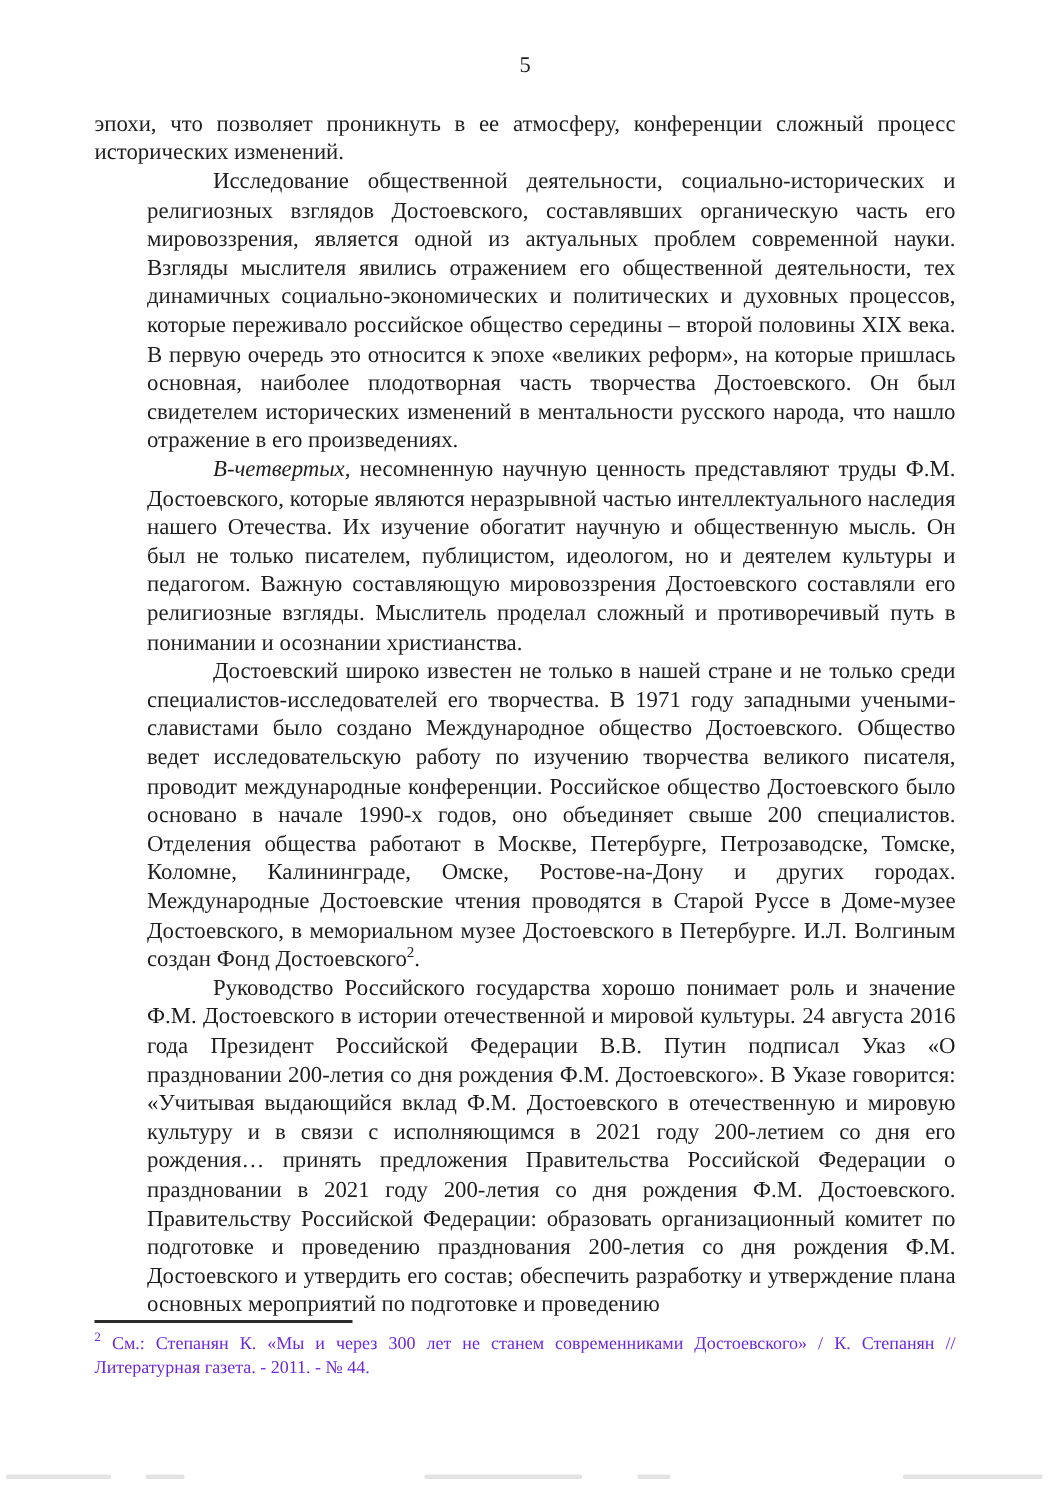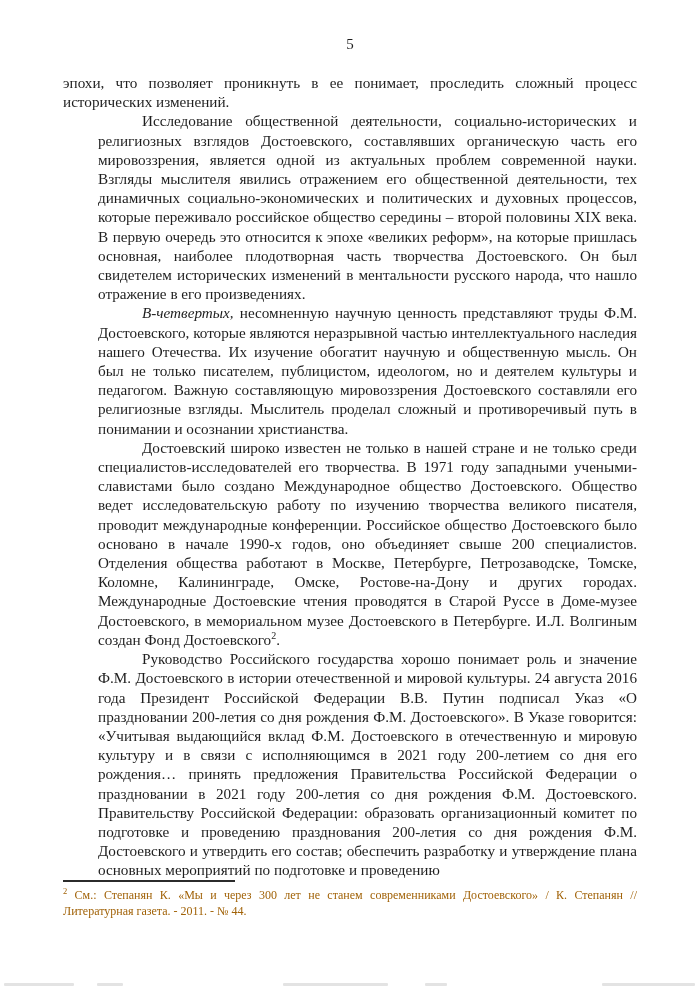--- a/index.html
+++ b/index.html
@@ -55,21 +55,21 @@
   .footnote-sep {
     width: 172px;
     height: 0;
     border-top: 2px solid #2b2b2b;
     margin-bottom: 6px;
   }
   .footnote {
     font-size: 12px;
     line-height: 15.5px;
     text-align: justify;
-    color: #a16207;
+    color: #6d28d9;
   }
   .footnote sup {
     font-size: 8.5px;
     line-height: 0;
   }
   .footer-marks {
     position: absolute;
     top: 983px;
     left: 0;
     width: 700px;
@@ -89,21 +89,21 @@
   .m5 { left: 602px; width: 93px; }
 </style>
 </head>
 <body>
 
 <div class="page">
 
   <div class="page-number">5</div>
 
   <div class="body-text">
-      <p class=""><span>эпохи, что позволяет проникнуть в ее понимает, проследить сложный процесс исторических изменений.</span></p>
+      <p class=""><span>эпохи, что позволяет проникнуть в ее атмосферу, конференции сложный процесс исторических изменений.</span></p>
       <p class="indent"><span>Исследование общественной деятельности, социально-исторических и религиозных взглядов Достоевского, составлявших органическую часть его мировоззрения, является одной из актуальных проблем современной науки. Взгляды мыслителя явились отражением его общественной деятельности, тех динамичных социально-экономических и политических и духовных процессов, которые переживало российское общество середины – второй половины XIX века. В первую очередь это относится к эпохе «великих реформ», на которые пришлась основная, наиболее плодотворная часть творчества Достоевского. Он был свидетелем исторических изменений в ментальности русского народа, что нашло отражение в его произведениях.</span></p>
       <p class="indent"><i>В-четвертых,</i><span> несомненную научную ценность представляют труды Ф.М. Достоевского, которые являются неразрывной частью интеллектуального наследия нашего Отечества. Их изучение обогатит научную и общественную мысль. Он был не только писателем, публицистом, идеологом, но и деятелем культуры и педагогом. Важную составляющую мировоззрения Достоевского составляли его религиозные взгляды. Мыслитель проделал сложный и противоречивый путь в понимании и осознании христианства.</span></p>
       <p class="indent"><span>Достоевский широко известен не только в нашей стране и не только среди специалистов-исследователей его творчества. В 1971 году западными учеными-славистами было создано Международное общество Достоевского. Общество ведет исследовательскую работу по изучению творчества великого писателя, проводит международные конференции. Российское общество Достоевского было основано в начале 1990-х годов, оно объединяет свыше 200 специалистов. Отделения общества работают в Москве, Петербурге, Петрозаводске, Томске, Коломне, Калининграде, Омске, Ростове-на-Дону и других городах. Международные Достоевские чтения проводятся в Старой Руссе в Доме-музее Достоевского, в мемориальном музее Достоевского в Петербурге. И.Л. Волгиным создан Фонд Достоевского</span><sup>2</sup><span>.</span></p>
       <p class="indent"><span>Руководство Российского государства хорошо понимает роль и значение Ф.М. Достоевского в истории отечественной и мировой культуры. 24 августа 2016 года Президент Российской Федерации В.В. Путин подписал Указ «О праздновании 200-летия со дня рождения Ф.М. Достоевского». В Указе говорится: «Учитывая выдающийся вклад Ф.М. Достоевского в отечественную и мировую культуру и в связи с исполняющимся в 2021 году 200-летием со дня его рождения… принять предложения Правительства Российской Федерации о праздновании в 2021 году 200-летия со дня рождения Ф.М. Достоевского. Правительству Российской Федерации: образовать организационный комитет по подготовке и проведению празднования 200-летия со дня рождения Ф.М. Достоевского и утвердить его состав; обеспечить разработку и утверждение плана основных мероприятий по подготовке и проведению</span></p>
     </div>
 
   <div class="footnote-block">
     <div class="footnote-sep"></div>
     <div class="footnote"><sup>2</sup><span> См.: Степанян К. «Мы и через 300 лет не станем современниками Достоевского» / К. Степанян // Литературная газета. - 2011. - № 44.</span></div>
   </div>

